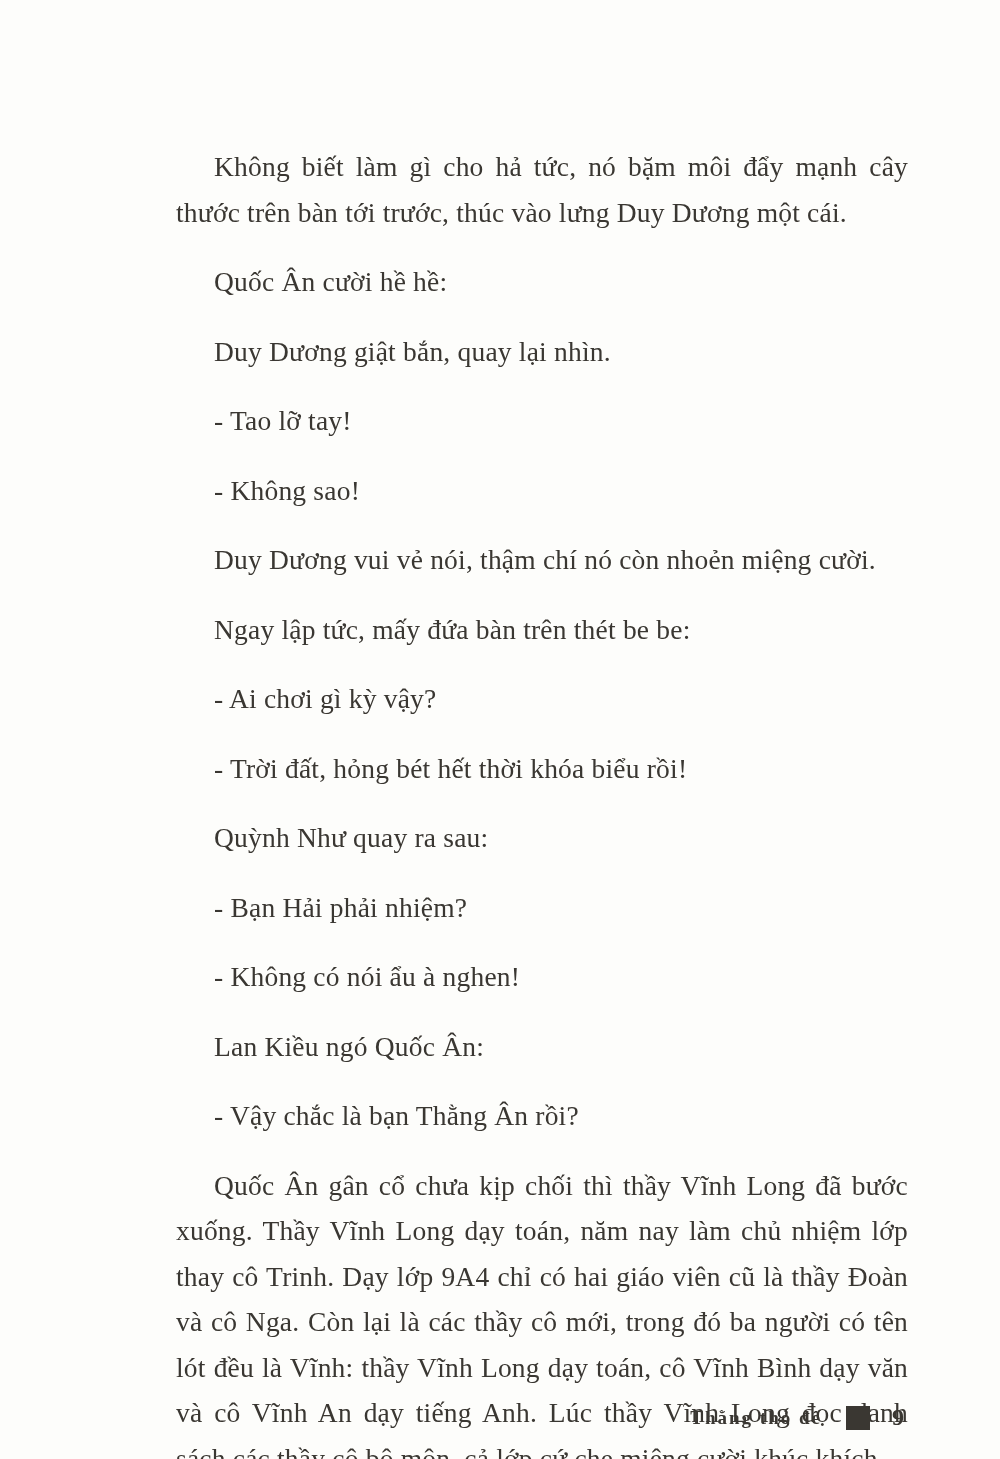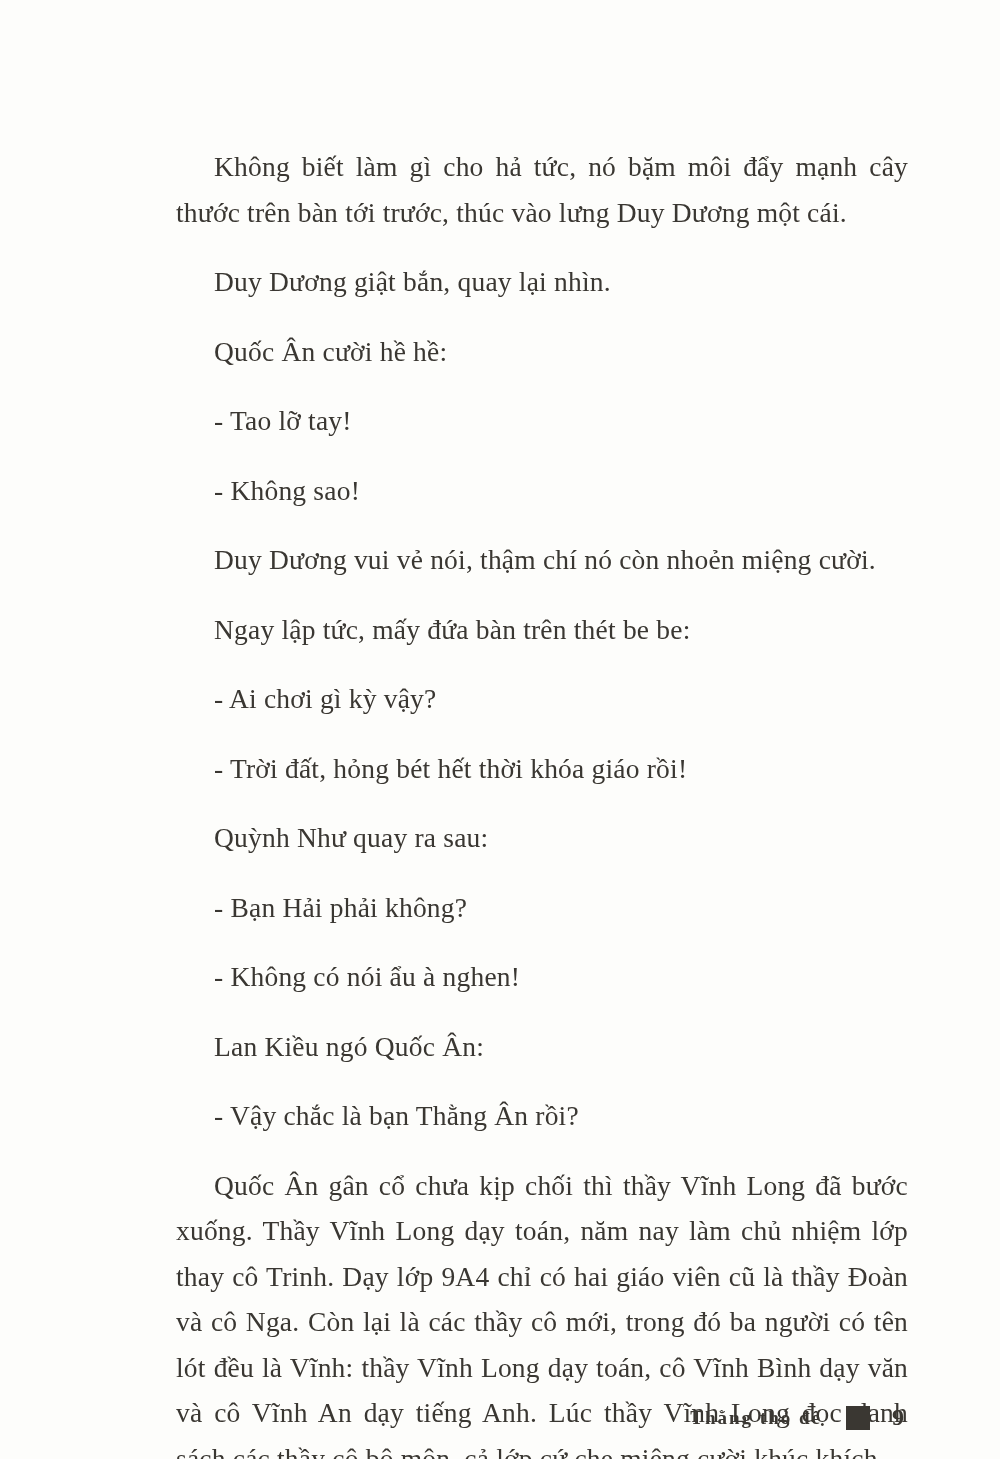--- a/index.html
+++ b/index.html
@@ -64,30 +64,30 @@
     letter-spacing: 0;
   }
 </style>
 </head>
 <body>
 
 <div class="page">
 
   <div class="text-block">
     <p>Không biết làm gì cho hả tức, nó bặm môi đẩy mạnh cây thước trên bàn tới trước, thúc vào lưng Duy Dương một cái.</p>
+    <p>Quốc Ân cười hề hề:</p>
     <p>Duy Dương giật bắn, quay lại nhìn.</p>
-    <p>Quốc Ân cười hề hề:</p>
     <p>- Tao lỡ tay!</p>
     <p>- Không sao!</p>
     <p>Duy Dương vui vẻ nói, thậm chí nó còn nhoẻn miệng cười.</p>
     <p>Ngay lập tức, mấy đứa bàn trên thét be be:</p>
     <p>- Ai chơi gì kỳ vậy?</p>
-    <p>- Trời đất, hỏng bét hết thời khóa giáo rồi!</p>
+    <p>- Trời đất, hỏng bét hết thời khóa biểu rồi!</p>
     <p>Quỳnh Như quay ra sau:</p>
-    <p>- Bạn Hải phải không?</p>
+    <p>- Bạn Hải phải nhiệm?</p>
     <p>- Không có nói ẩu à nghen!</p>
     <p>Lan Kiều ngó Quốc Ân:</p>
     <p>- Vậy chắc là bạn Thằng Ân rồi?</p>
     <p>Quốc Ân gân cổ chưa kịp chối thì thầy Vĩnh Long đã bước xuống. Thầy Vĩnh Long dạy toán, năm nay làm chủ nhiệm lớp thay cô Trinh. Dạy lớp 9A4 chỉ có hai giáo viên cũ là thầy Đoàn và cô Nga. Còn lại là các thầy cô mới, trong đó ba người có tên lót đều là Vĩnh: thầy Vĩnh Long dạy toán, cô Vĩnh Bình dạy văn và cô Vĩnh An dạy tiếng Anh. Lúc thầy Vĩnh Long đọc danh sách các thầy cô bộ môn, cả lớp cứ che miệng cười khúc khích.</p>
   </div>
 
   <div class="footer">
     <span class="book-title">Thằng thỏ đế</span>
     <span class="sep-square"></span>
     <span class="page-number">9</span>

